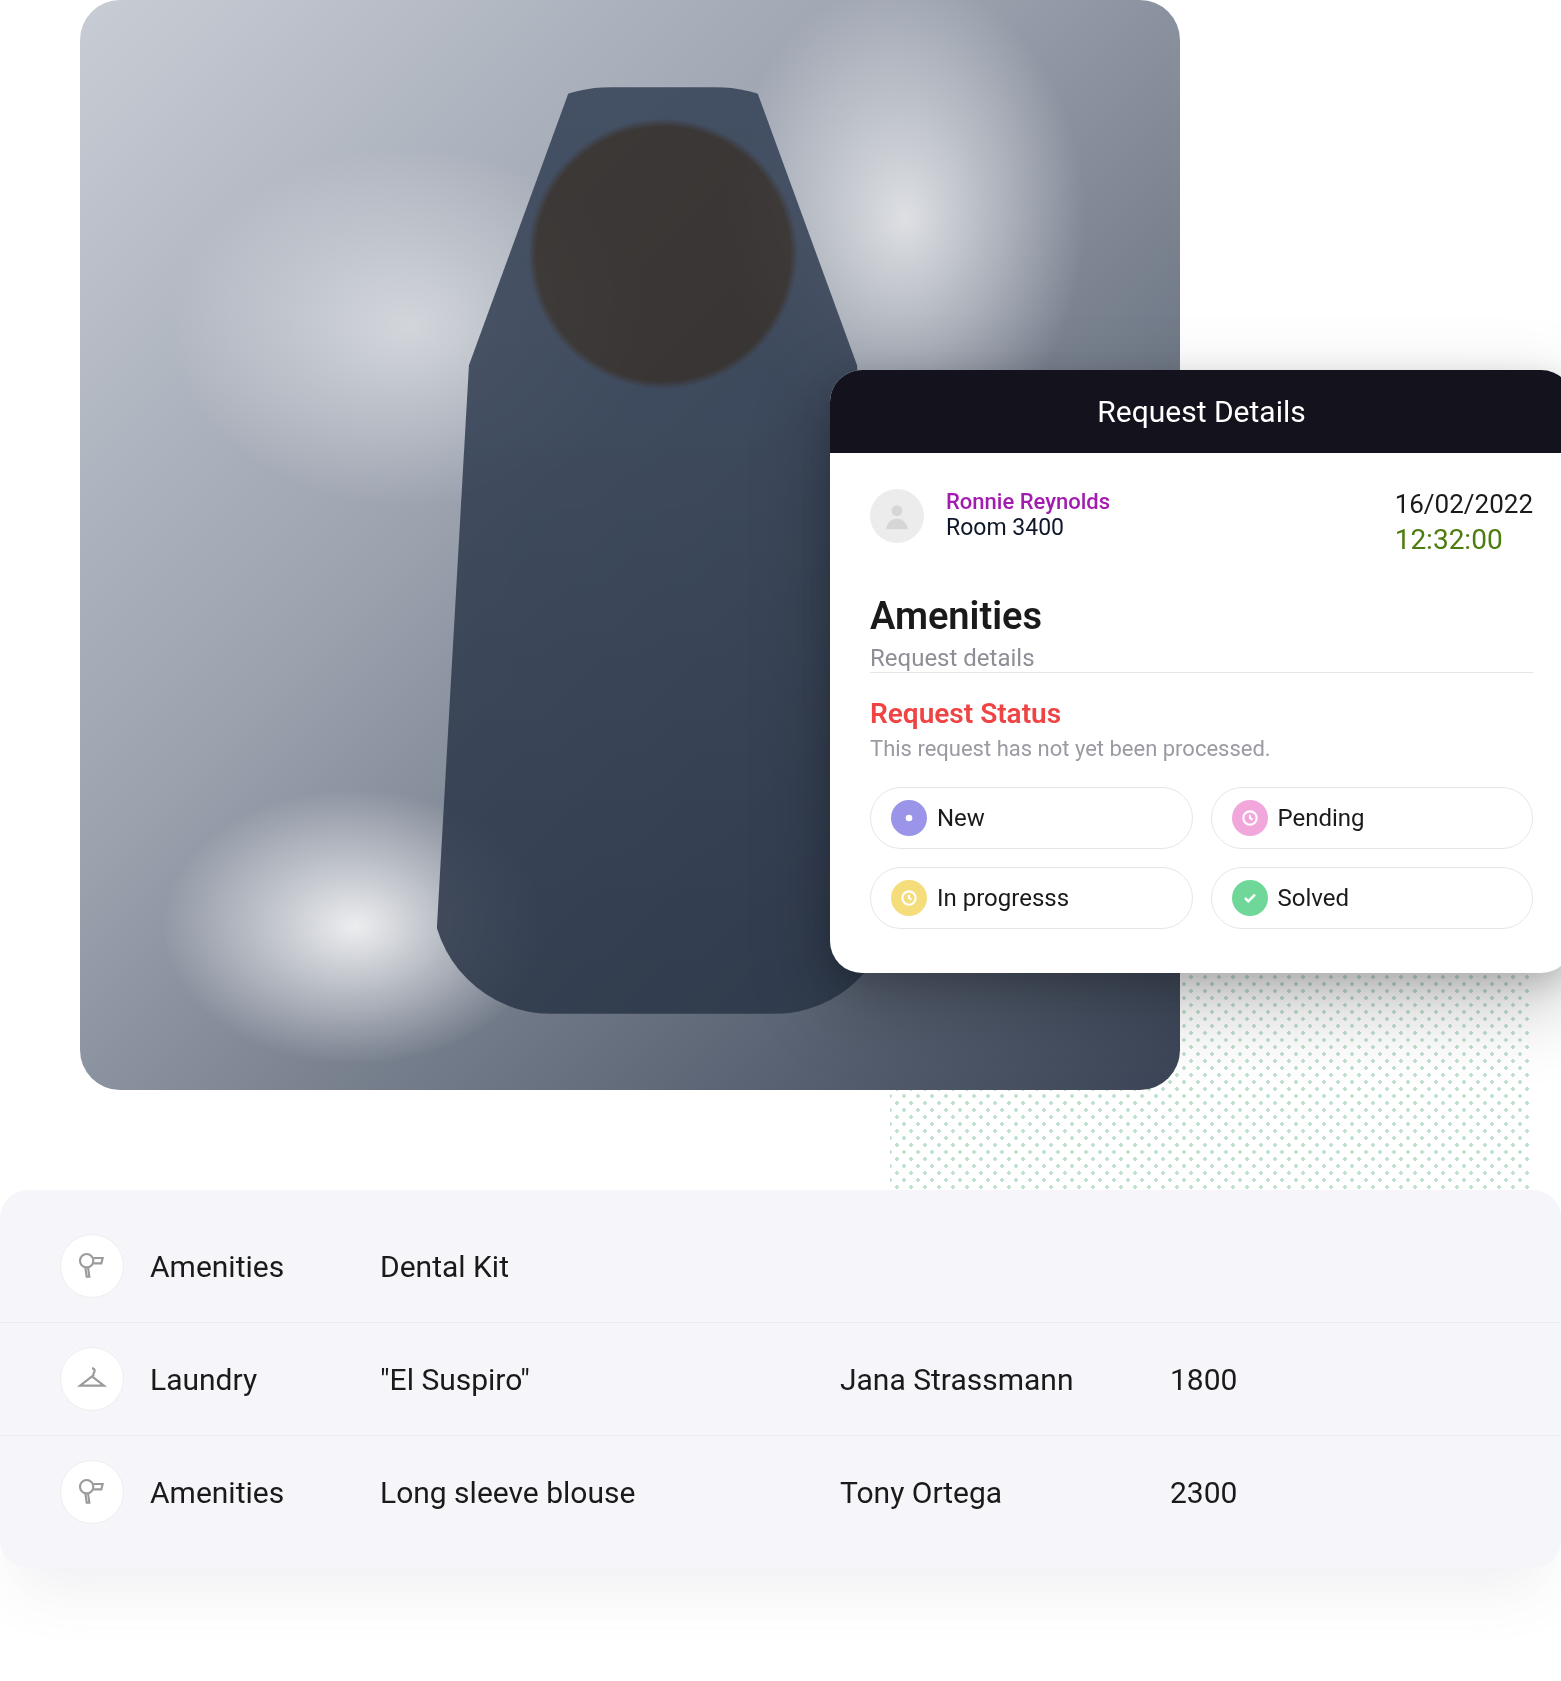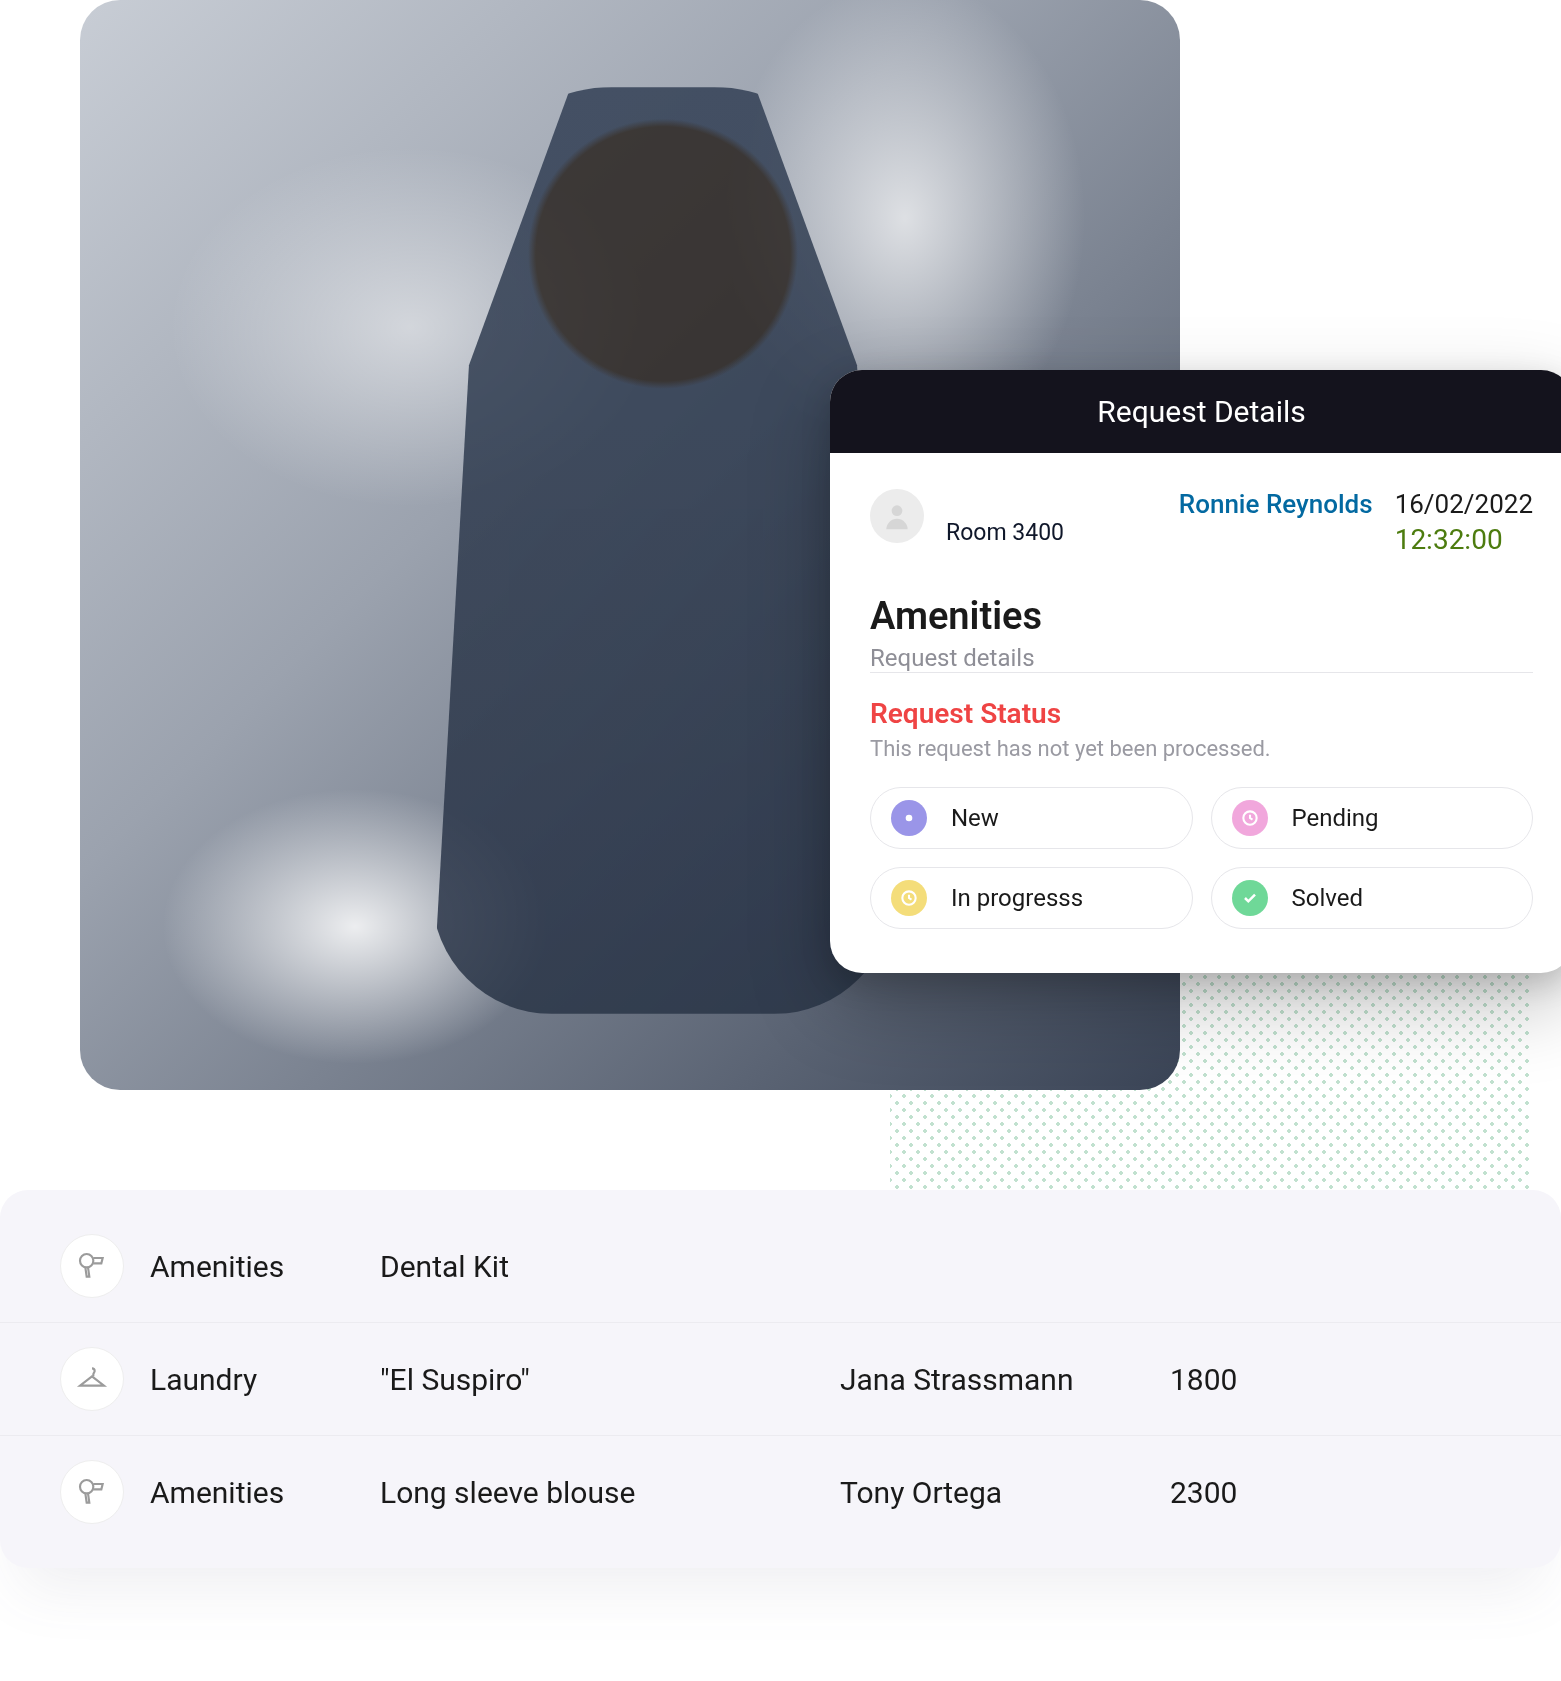--- a/index.html
+++ b/index.html
@@ -94,21 +94,21 @@
     height: 54px;
     border-radius: 50%;
     background: #ececec;
     display: flex;
     align-items: center;
     justify-content: center;
     flex-shrink: 0;
   }
   .avatar svg { width: 32px; height: 32px; fill: #d6d6d6; }
   .guest-info { flex: 1; }
-  .guest-name { font-size: 26px; font-weight: 500; color: #0369a1; text-align: right; }
+  .guest-name { font-size: 22px; font-weight: 500; color: #a21caf; }
   .guest-room { font-size: 23px; color: #0f172a; }
   .guest-date { font-size: 26px; color: #1a1a1a; }
   .guest-time { font-size: 28px; color: #4d7c0f; margin-top: 4px; }
 
   .amenities-title { font-size: 38px; font-weight: 600; color: #1a1a1a; }
   .amenities-sub { font-size: 24px; color: #8e8e96; margin-top: 6px; }
 
   .line-item { font-size: 26px; color: #1a1a1a; margin-top: 42px; margin-bottom: 120px; display: flex; gap: 22px; }
 
   .divider { height: 1px; background: #e6e6ea; margin: 0 0 24px 0; }
@@ -117,21 +117,21 @@
   .status-sub { font-size: 22px; color: #9a9aa2; margin-top: 6px; margin-bottom: 26px; }
 
   .status-grid {
     display: grid;
     grid-template-columns: 1fr 1fr;
     gap: 18px;
   }
   .status-pill {
     display: flex;
     align-items: center;
-    gap: 24px;
+    gap: 10px;
     border: 1px solid #e6e6ea;
     border-radius: 999px;
     padding: 12px 20px;
     font-size: 24px;
     color: #1a1a1a;
     background: #fff;
     cursor: pointer;
   }
   .status-dot {
     width: 36px;

